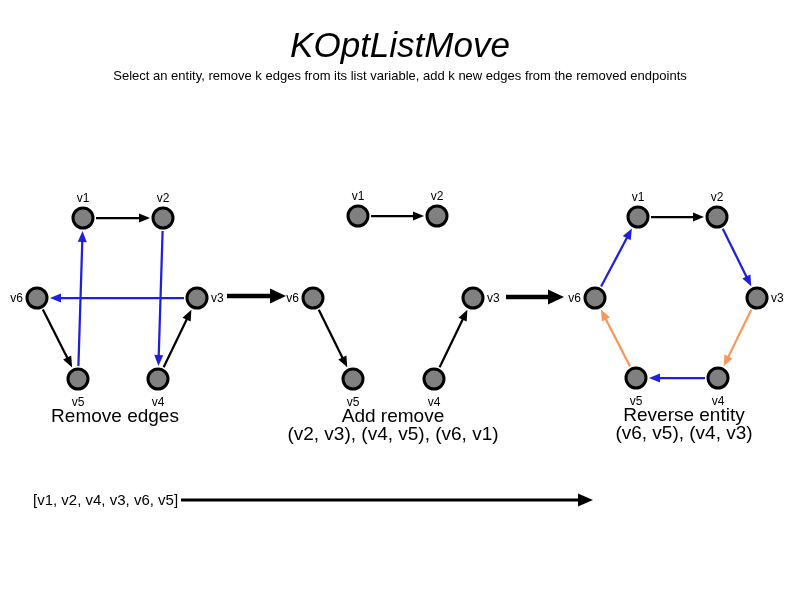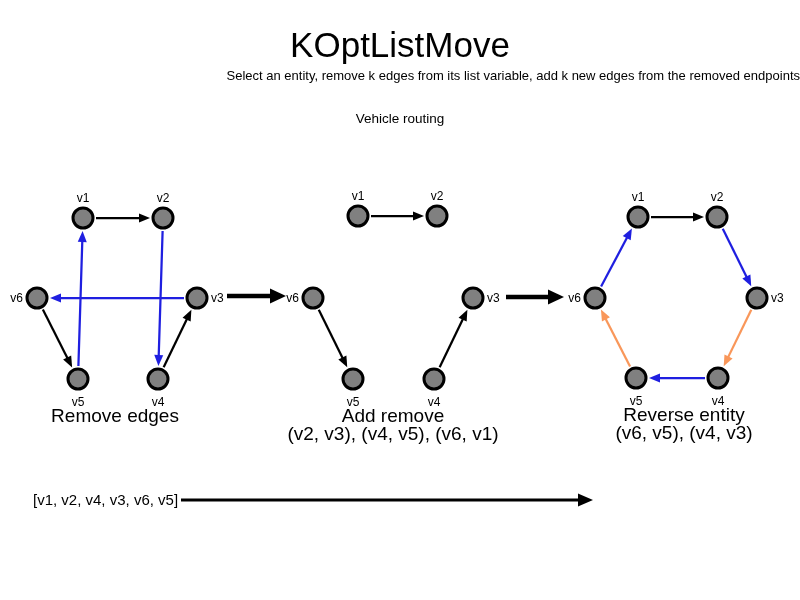--- a/index.html
+++ b/index.html
@@ -10,24 +10,25 @@
     position:relative;
     overflow:hidden;
     color:#000;
   }
   .stage{position:absolute;left:0;top:0;width:800px;height:600px;}
   #diagram{position:absolute;left:0;top:0;}
   .page-title{
     position:absolute;left:0;top:27px;width:800px;
     text-align:center;font-size:35px;line-height:1.05;
     white-space:nowrap;
+    font-style:italic;
   }
   .page-subtitle{
     position:absolute;left:0;top:68px;width:800px;
-    text-align:right;font-size:13px;
+    text-align:center;font-size:13px;
     white-space:nowrap;
   }
   .example-label{
     position:absolute;left:0;top:111px;width:800px;
     text-align:center;font-size:13.5px;
   }
   .caption{
     position:absolute;transform:translateX(-50%);
     font-size:19px;white-space:nowrap;text-align:right;
   }
@@ -110,21 +111,20 @@
       <line x1="227" y1="296" x2="277.2" y2="296" stroke="#000000" stroke-width="4.5"></line>
       <polygon points="286 296 270 303.5 270 288.5" fill="#000000"></polygon>
       <line x1="506" y1="297" x2="555.2" y2="297" stroke="#000000" stroke-width="4.5"></line>
       <polygon points="564 297 548 304.5 548 289.5" fill="#000000"></polygon>
       <line x1="181" y1="500" x2="584.75" y2="500" stroke="#000000" stroke-width="3"></line>
       <polygon points="593 500 578 506.5 578 493.5" fill="#000000"></polygon>
     </svg>
 
   <div class="page-title">KOptListMove</div>
   <div class="page-subtitle">Select an entity, remove k edges from its list variable, add k new edges from the removed endpoints</div>
-  <div class="example-label">Vehicle routing</div>
 
   <div class="caption" style="left:115px;top:405px">Remove edges</div>
 
   <div class="caption" style="left:393px;top:405px">Add remove</div>
   <div class="caption" style="left:393px;top:423px">(v2, v3), (v4, v5), (v6, v1)</div>
 
   <div class="caption" style="left:684px;top:404px">Reverse entity</div>
   <div class="caption" style="left:684px;top:422px">(v6, v5), (v4, v3)</div>
 
   <div class="seq-text" style="left:33px">[v1, v2, v4, v3, v6, v5]</div>

